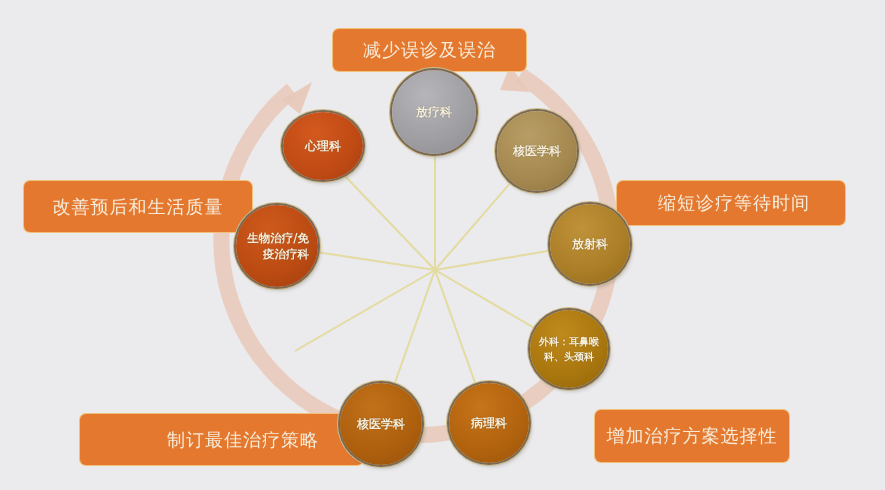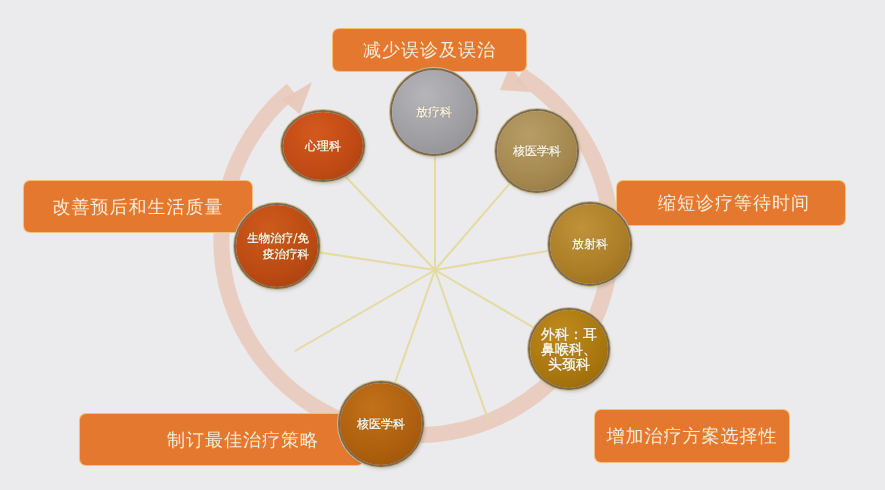--- a/index.html
+++ b/index.html
@@ -62,18 +62,19 @@
 
   <div class="goal" style="left:333px; top:29px; width:193px; height:42px;">减少误诊及误治</div>
   <div class="goal" style="left:617px; top:181px; width:222px; height:44px;padding-left:6px;">缩短诊疗等待时间</div>
   <div class="goal" style="left:595px; top:410px; width:194px; height:52px;">增加治疗方案选择性</div>
   <div class="goal" style="left:80px; top:414px; width:240px; height:51px;padding-left:43px;">制订最佳治疗策略</div>
   <div class="goal" style="left:24px; top:181px; width:228px; height:51px;">改善预后和生活质量</div>
 
   <div class="node" style="left:392px; top:70px; width:84px; height:84px; background:radial-gradient(circle at 40% 30%, #b6b5b9, #9e9da1 60%, #8c8b90);">放疗科</div>
   <div class="node" style="left:497px; top:111px; width:80px; height:80px; background:radial-gradient(circle at 40% 30%, #b89d66, #a4884f 60%, #8f743e);">核医学科</div>
   <div class="node" style="left:550px; top:204px; width:80px; height:80px; background:radial-gradient(circle at 40% 30%, #c0923a, #aa7d26 60%, #936a1c);">放射科</div>
-  <div class="node" style="left:530px; top:310px; width:78px; height:78px; font-size:14px; line-height:15px; padding:8px; background:radial-gradient(circle at 40% 30%, #c08a1c, #a8760e 60%, #90640a);">外科：耳鼻喉科、头颈科</div>
+  <div class="node" style="left:530px; top:310px; width:78px; height:78px; font-size:10px; line-height:15px; padding:8px; background:radial-gradient(circle at 40% 30%, #c08a1c, #a8760e 60%, #90640a);">外科：耳鼻喉科、头颈科</div>
+  <div class="node" style="left:449px; top:383px; width:80px; height:80px; background:radial-gradient(circle at 40% 30%, #c7741a, #b1620d 60%, #98540b);">病理科</div>
   <div class="node" style="left:340px; top:383px; width:82px; height:82px; background:radial-gradient(circle at 40% 30%, #c2711a, #ad5f0d 60%, #94510b);">核医学科</div>
   <div class="node" style="left:236px; top:205px; width:82px; height:82px; font-size:11.5px; line-height:16px; padding:9px; background:radial-gradient(circle at 40% 30%, #cf5a1c, #ba4a12 60%, #9f3e0f);text-align:right;">生物治疗/免疫治疗科</div>
   <div class="node" style="left:283px; top:112px; width:80px; height:68px; background:radial-gradient(circle at 40% 30%, #d3591e, #c04a14 60%, #a33e10);">心理科</div>
 
 </div>
 
 </body></html>

